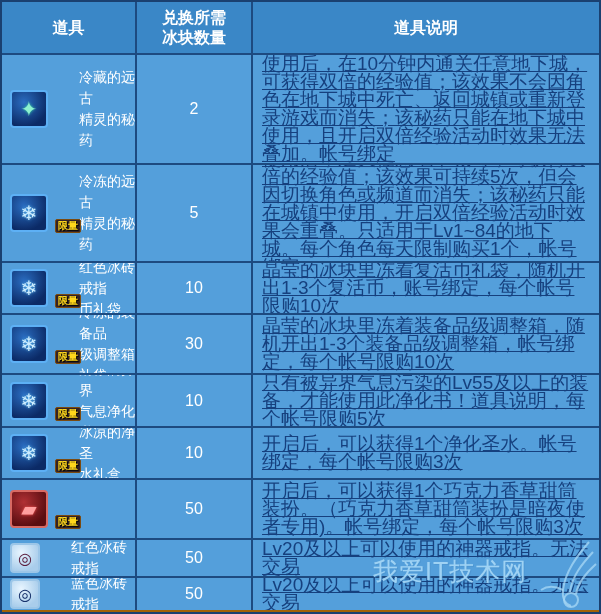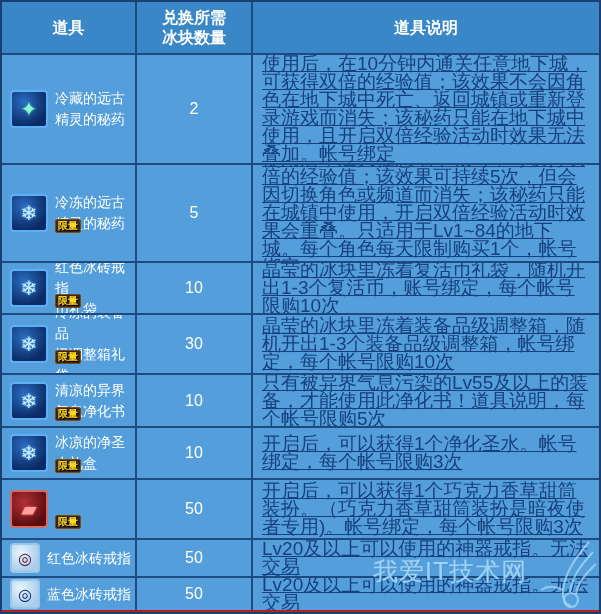--- a/index.html
+++ b/index.html
@@ -4,21 +4,21 @@
 <style>
   * { margin: 0; padding: 0; box-sizing: border-box; }
   html, body { background: #ffffff; }
   body { font-family: "Liberation Sans", "DejaVu Sans", sans-serif; }
 
   .table-wrap {
     position: relative;
     width: 601px;
     height: 614px;
     border: 2px solid #1a4070;
-    background: #b91c1c;
+    background: #a16207;
     overflow: hidden;
   }
 
   .t-row {
     display: grid;
     grid-template-columns: 135px 116px 1fr;
     border-bottom: 2px solid #1d4a80;
     background: #549fdb;
   }
 
@@ -109,20 +109,21 @@
     white-space: nowrap;
     text-shadow: 1px 1px 0 #000000;
     margin-left: 47px;
   }
 
   .item-name {
     color: #ffffff;
     font-size: 14px;
     line-height: 21px;
     white-space: pre-line;
+    margin-left: 24px;
   }
 
   .cost-cell {
     display: flex;
     align-items: center;
     justify-content: center;
     color: #ffffff;
     font-size: 16px;
   }
 

